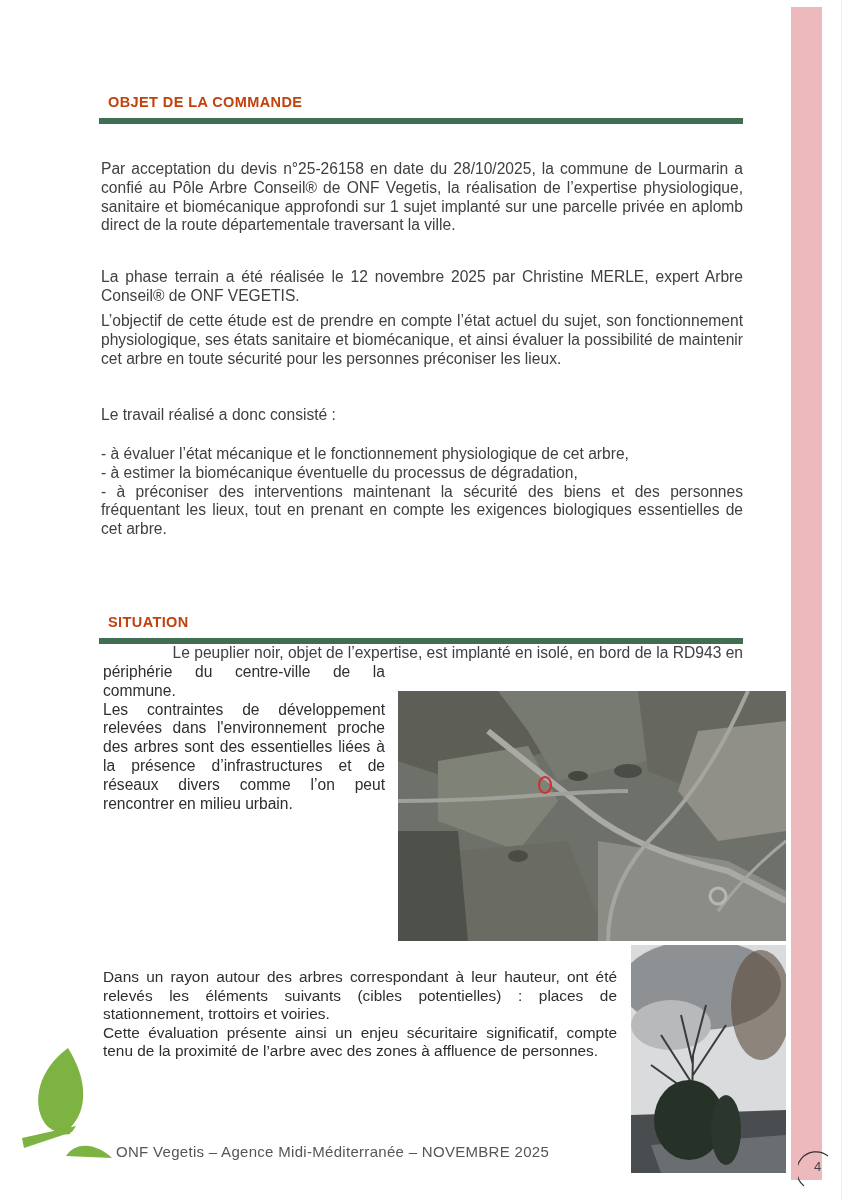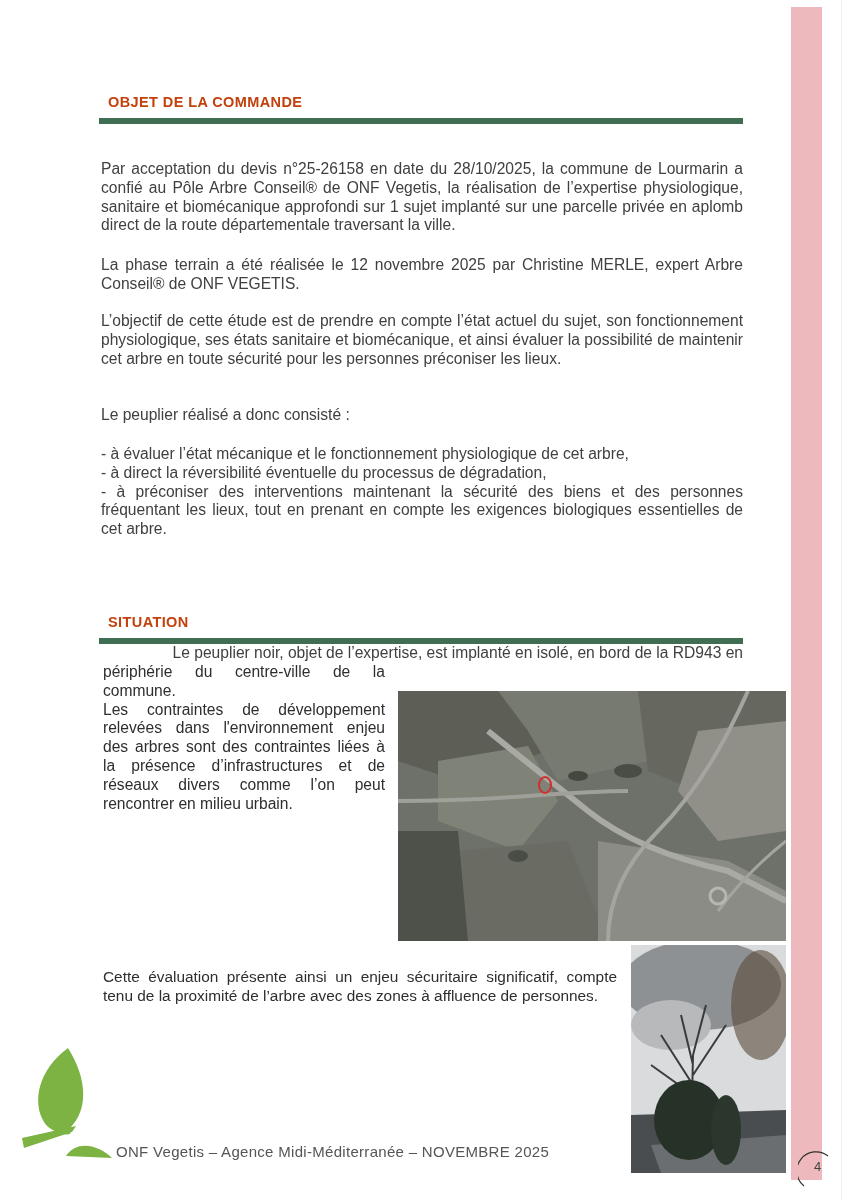--- a/index.html
+++ b/index.html
@@ -69,38 +69,38 @@
 </head>
 <body>
 
 <div class="side-band"></div>
 <div class="edge-line"></div>
 
 <div class="section-title" style="top:94px;">OBJET DE LA COMMANDE</div>
 <div class="section-rule" style="top:118px;"></div>
 
 <div class="para" style="top:160px;">Par acceptation du devis n°25-26158 en date du 28/10/2025, la commune de Lourmarin a confié au Pôle Arbre Conseil® de ONF Vegetis, la réalisation de l’expertise physiologique, sanitaire et biomécanique approfondi sur 1 sujet implanté sur une parcelle privée en aplomb direct de la route départementale traversant la ville.</div>
-<div class="para" style="top:256px;">La phase terrain a été réalisée le 12 novembre 2025 par Christine MERLE, expert Arbre Conseil® de ONF VEGETIS.</div>
+<div class="para" style="top:268px;">La phase terrain a été réalisée le 12 novembre 2025 par Christine MERLE, expert Arbre Conseil® de ONF VEGETIS.</div>
 <div class="para" style="top:312px;">L’objectif de cette étude est de prendre en compte l’état actuel du sujet, son fonctionnement physiologique, ses états sanitaire et biomécanique, et ainsi évaluer la possibilité de maintenir cet arbre en toute sécurité pour les personnes préconiser les lieux.</div>
-<div class="para" style="top:406px;">Le peuplier réalisé a donc consisté :</div>
+<div class="para" style="top:406px;">Le travail réalisé a donc consisté :</div>
 
 <div class="para" style="top:445px;">
   <div class="line">- à évaluer l’état mécanique et le fonctionnement physiologique de cet arbre,</div>
-  <div class="line">- à direct la réversibilité éventuelle du processus de dégradation,</div>
+  <div class="line">- à estimer la biomécanique éventuelle du processus de dégradation,</div>
   <div class="line">- à préconiser des interventions maintenant la sécurité des biens et des personnes fréquentant les lieux, tout en prenant en compte les exigences biologiques essentielles de cet arbre.</div>
 </div>
 
 <div class="section-title" style="top:614px;">SITUATION</div>
 <div class="section-rule" style="top:638px;"></div>
 
 <div class="para" style="top:644px; text-align:right; white-space:nowrap;">Le peuplier noir, objet de l’expertise, est implanté en isolé, en bord de la RD943 en</div>
 
 <div class="situ-left" style="top:663px;">
   <div>périphérie du centre-ville de la commune.</div>
-  <div>Les contraintes de développement relevées dans l'environnement enjeu des arbres sont des contraintes liées à la présence d’infrastructures et de réseaux divers comme l’on peut rencontrer en milieu urbain.</div>
+  <div>Les contraintes de développement relevées dans l'environnement proche des arbres sont des essentielles liées à la présence d’infrastructures et de réseaux divers comme l’on peut rencontrer en milieu urbain.</div>
 </div>
 
 <div class="aerial">
   <svg width="388" height="250" viewBox="0 0 388 250">
     <rect width="388" height="250" fill="#6e7169"></rect>
     <polygon points="0,0 130,0 150,60 60,90 0,70" fill="#5d5f57"></polygon>
     <polygon points="100,0 240,0 250,70 160,90 130,40" fill="#777a70"></polygon>
     <polygon points="240,0 388,0 388,60 300,100 250,80" fill="#66685f"></polygon>
     <polygon points="40,70 130,55 160,110 120,160 40,130" fill="#7f8276"></polygon>
     <polygon points="60,160 170,150 210,250 70,250" fill="#6a6c63"></polygon>
@@ -113,20 +113,21 @@
     <path d="M388,150 Q350,180 320,220" stroke="#a4a59e" stroke-width="3" fill="none"></path>
     <circle cx="320" cy="205" r="8" fill="none" stroke="#b6b7b0" stroke-width="3"></circle>
     <ellipse cx="120" cy="165" rx="10" ry="6" fill="#4a4c46"></ellipse>
     <ellipse cx="230" cy="80" rx="14" ry="7" fill="#4a4c46"></ellipse>
     <ellipse cx="180" cy="85" rx="10" ry="5" fill="#45473f"></ellipse>
     <ellipse cx="147" cy="94" rx="6" ry="8" fill="none" stroke="#d32f2f" stroke-width="2"></ellipse>
   </svg>
 </div>
 
 <div class="situ-bottom" style="top:968px;">
+  <div>Dans un rayon autour des arbres correspondant à leur hauteur, ont été relevés les éléments suivants (cibles potentielles) : places de stationnement, trottoirs et voiries.</div>
   <div>Cette évaluation présente ainsi un enjeu sécuritaire significatif, compte tenu de la proximité de l’arbre avec des zones à affluence de personnes.</div>
 </div>
 
 <div class="photo">
   <svg width="155" height="228" viewBox="0 0 155 228">
     <rect width="155" height="228" fill="#d9dbdc"></rect>
     <ellipse cx="70" cy="40" rx="80" ry="45" fill="#8e9194"></ellipse>
     <ellipse cx="40" cy="80" rx="40" ry="25" fill="#b7b9bb"></ellipse>
     <polygon points="0,170 155,165 155,228 0,228" fill="#4a4d4f"></polygon>
     <polygon points="20,200 155,190 155,228 30,228" fill="#6b6e70"></polygon>

